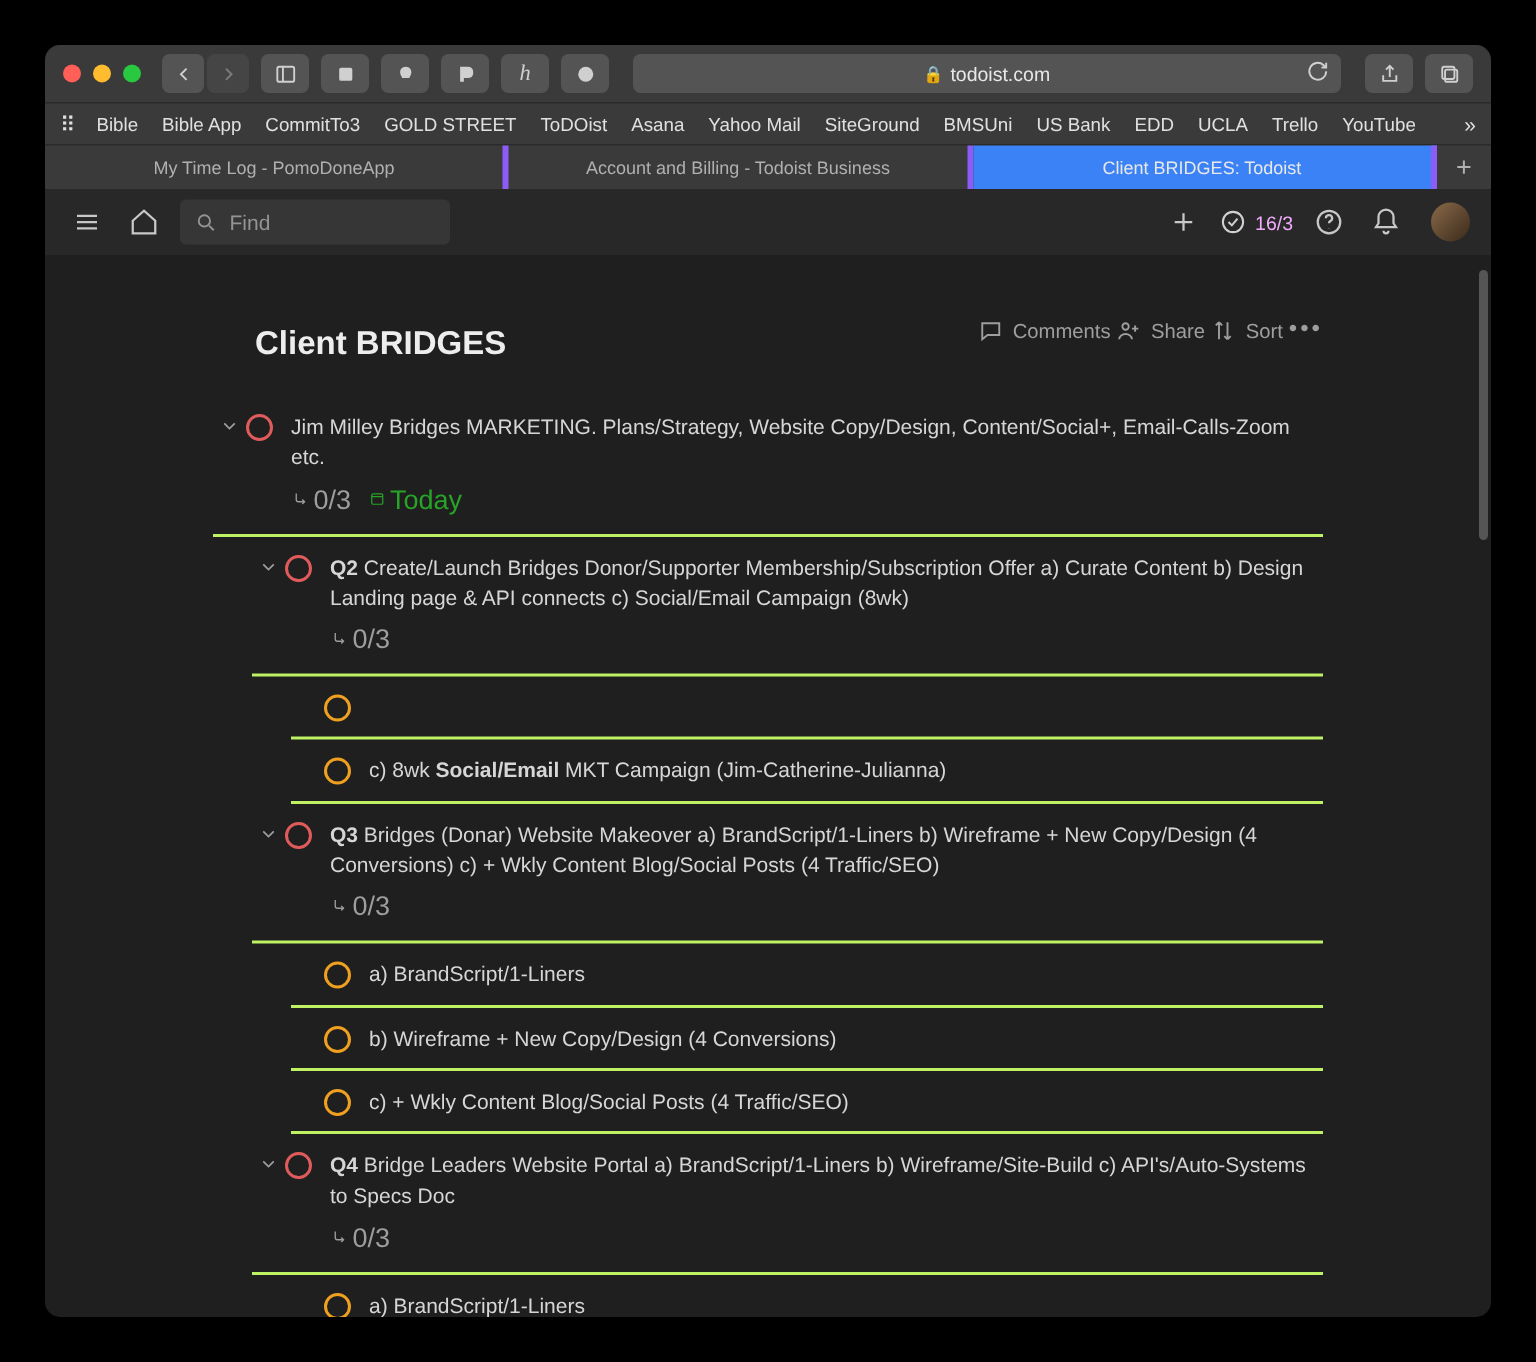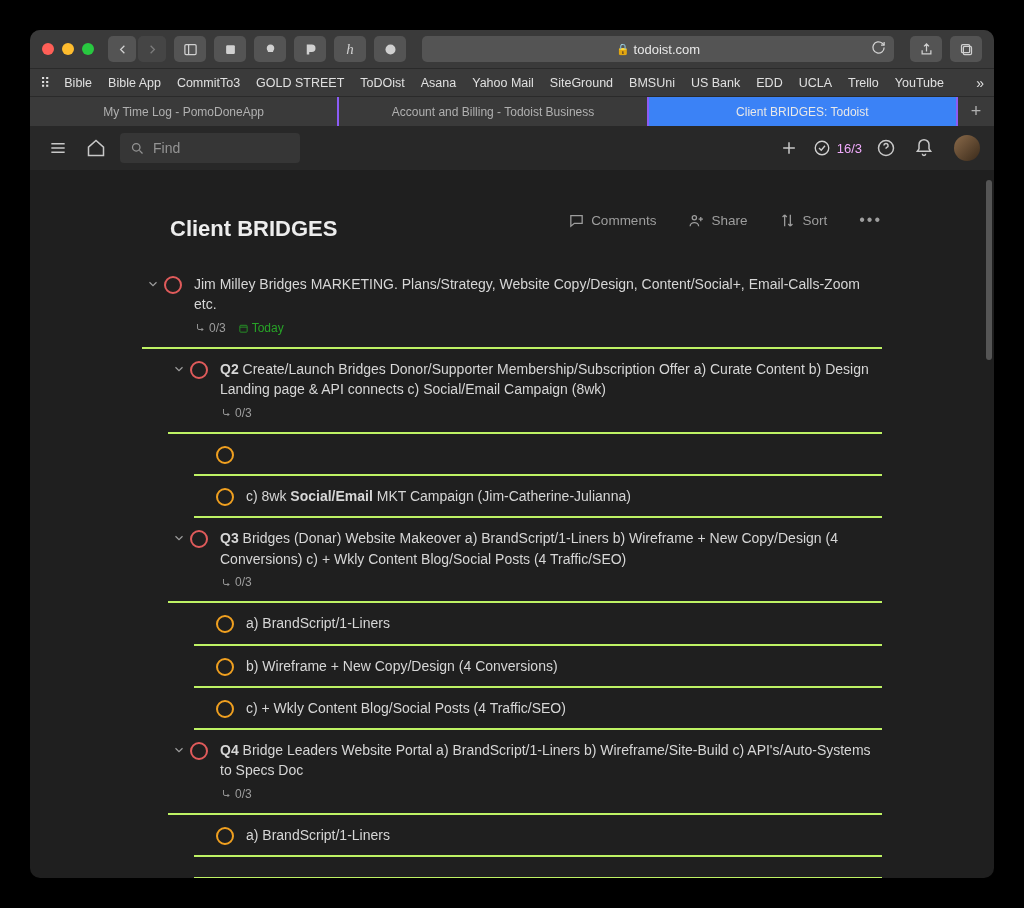--- a/index.html
+++ b/index.html
@@ -17,52 +17,52 @@
   .addr { flex:1; margin:0 8px; height:26px; background:#545454; border-radius:5px; display:flex; align-items:center; justify-content:center; color:#e8e8e8; font-size:13px; position:relative;}
   .addr .lock{font-size:11px;margin-right:4px;}
   .addr .reload{position:absolute; right:8px;}
   
   .bookmarks { background:#3a3a3a; height:28px; display:flex; align-items:center; padding:0 10px; gap:16px; font-size:12.5px; color:#e0e0e0; border-top:1px solid #2a2a2a;}
   .bookmarks .grip{font-size:14px;letter-spacing:-2px;}
   .bookmarks .more{margin-left:auto;font-size:14px;}
   .bm{white-space:nowrap; cursor:default;}
   
   .tabs { background:#3a3a3a; height:30px; display:flex; border-top:1px solid #2a2a2a;}
-  .tab { flex:1; display:flex; align-items:center; justify-content:center; font-size:12px; color:#b0b0b0; border-right:2px solid #8b5cf6;}
+  .tab { flex:1; display:flex; align-items:center; justify-content:center; font-size:12px; color:#b0b0b0; border-right:4px solid #8b5cf6;}
   .tab.active{background:#3b82f6;color:#e8e8e8;}
   .newtab{width:36px;display:flex;align-items:center;justify-content:center;color:#b0b0b0;font-size:18px;}
   
   .app-header{height:44px;background:#282828;display:flex;align-items:center;padding:0 14px;gap:10px;}
   .icon-btn{width:28px;height:28px;display:flex;align-items:center;justify-content:center;color:#c8c8c8;cursor:pointer;}
   .icon-btn svg{width:20px;height:20px;stroke:#c8c8c8;stroke-width:1.8;fill:none;}
   .search{flex:0 0 180px;height:30px;background:#363636;border-radius:4px;display:flex;align-items:center;padding:0 10px;color:#949494;font-size:14px;gap:8px;}
   .search svg{width:15px;height:15px;stroke:#949494;stroke-width:2;fill:none;}
   .spacer{flex:1;}
   .count{color:#f0abfc;font-size:13px;display:flex;align-items:center;gap:6px;}
   .avatar{width:26px;height:26px;border-radius:50%;background:linear-gradient(135deg,#8a6a4a,#3a2a1a);margin-left:6px;}
   
   .content{flex:1;overflow-y:auto;padding:28px 0 20px 0; position:relative;}
   .content-inner{max-width:780px;margin:0 auto;padding:0 20px;}
   .page-head{display:flex;align-items:center;margin-bottom:22px;padding-left:28px;}
   .page-title{font-size:22px;font-weight:700;color:#ededed;margin-top:18px;}
-  .page-actions{margin-left:auto;display:flex;gap:32px;align-items:center;color:#9e9e9e;font-size:13.5px;}
+  .page-actions{margin-left:auto;display:flex;gap:4px;align-items:center;color:#9e9e9e;font-size:13.5px;}
   .pa{display:flex;align-items:center;gap:6px;cursor:pointer;}
   .pa svg{width:17px;height:17px;stroke:#9e9e9e;stroke-width:1.8;fill:none;}
   .dots{letter-spacing:2px;font-size:16px;}
   
   .task-row{display:flex;align-items:flex-start;padding:10px 0;border-bottom:2px solid #bef264;}
   .chev{width:22px;flex-shrink:0;display:flex;justify-content:center;padding-top:3px;cursor:pointer;}
   .chev svg{width:14px;height:14px;stroke:#9e9e9e;stroke-width:2;fill:none;}
   .chev.blank{visibility:hidden;}
   .circle{width:18px;height:18px;border-radius:50%;border:2px solid;flex-shrink:0;margin-right:12px;margin-top:2px;cursor:pointer;}
   .circle.red{border-color:#e05b5b;}
   .circle.orange{border-color:#f0a020;}
   .task-text{flex:1;color:#d6d6d6;font-size:14px;line-height:1.45;}
   .task-text b{font-weight:700;}
-  .meta{display:flex;gap:12px;margin-top:5px;font-size:12px;align-items:flex-end;}
+  .meta{display:flex;gap:12px;margin-top:5px;font-size:18px;align-items:flex-end;}
   .meta .sub{color:#9e9e9e;display:flex;align-items:center;gap:3px;}
   .meta .sub svg{width:12px;height:12px;stroke:#9e9e9e;stroke-width:1.8;fill:none;}
   .meta .today{color:#27a327;display:flex;align-items:center;gap:3px;}
   .meta .today svg{width:11px;height:11px;stroke:#27a327;stroke-width:1.8;fill:none;}
   .indent1{margin-left:26px;}
   .indent2{margin-left:52px;}
   .scrollind{position:absolute;right:2px;top:10px;width:6px;height:180px;background:#555;border-radius:3px;}
 </style>
 </head>
 <body>

